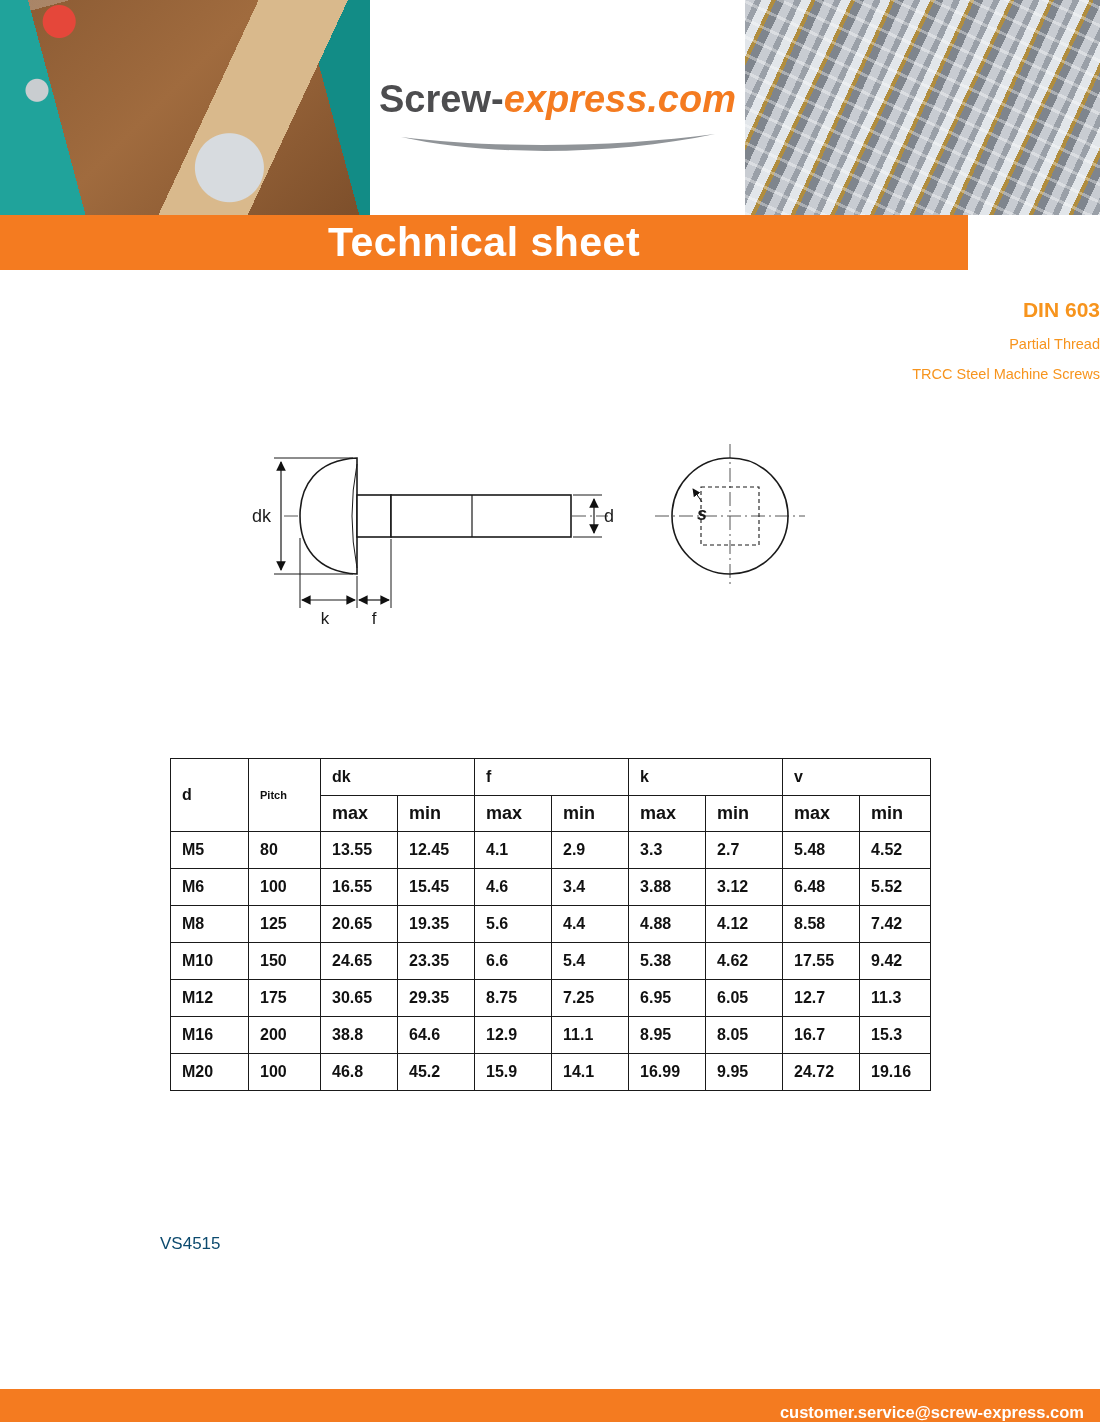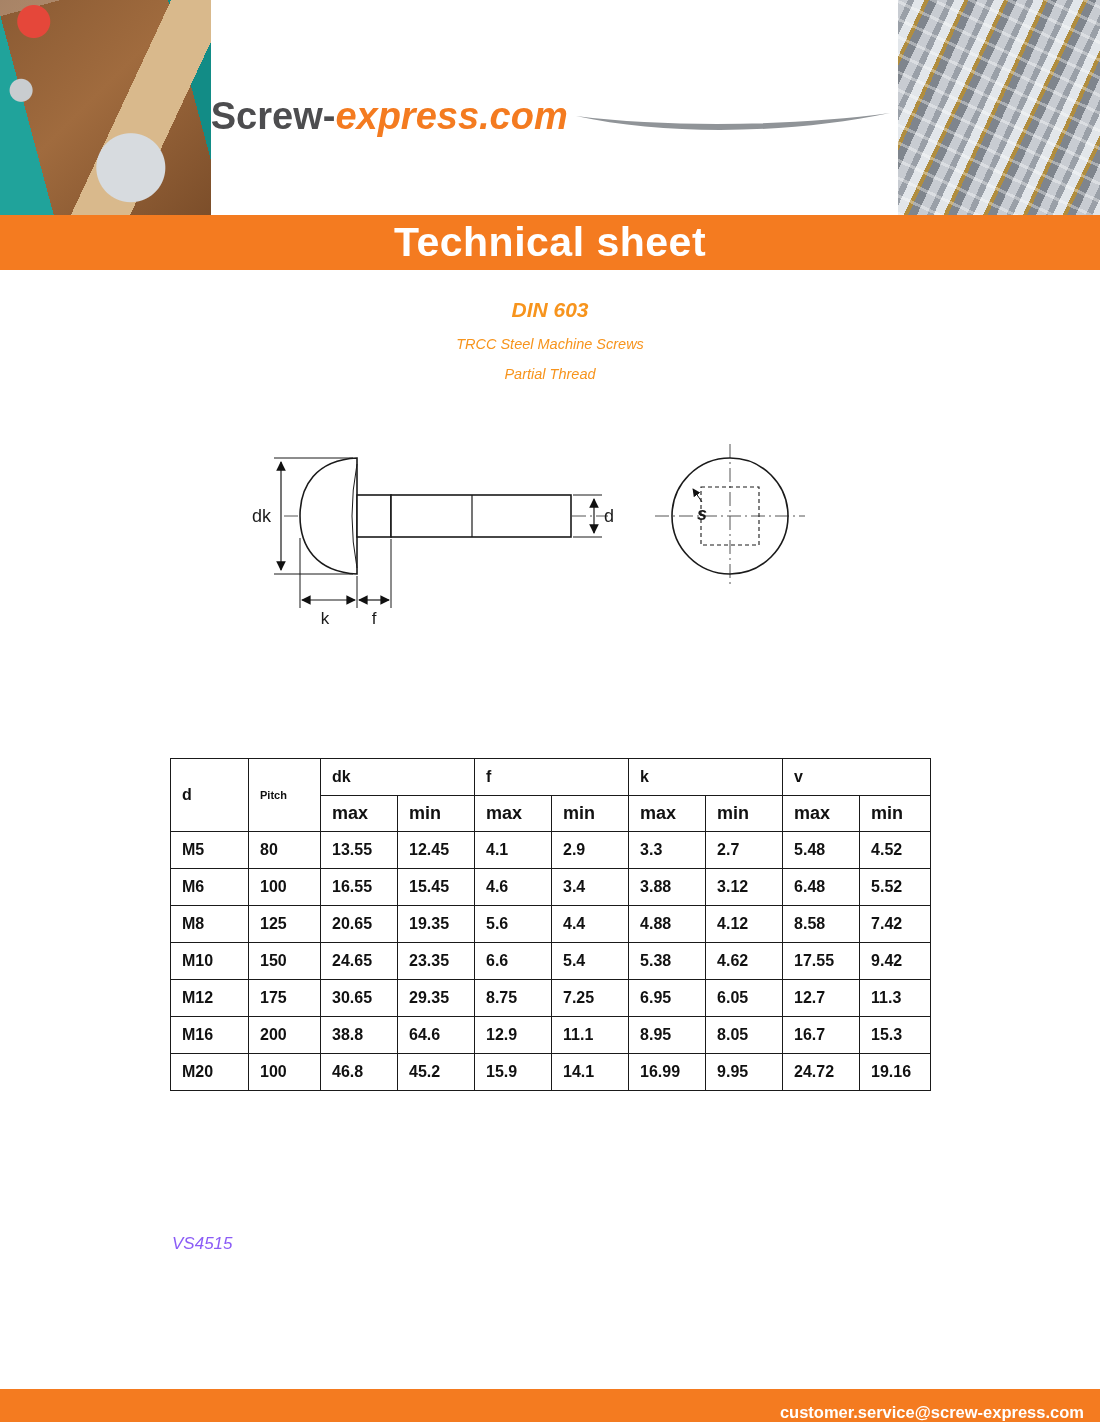--- a/index.html
+++ b/index.html
@@ -21,52 +21,52 @@
       linear-gradient(255deg, #128c86 0 16%, rgba(0,0,0,0) 16%),
       linear-gradient(165deg, rgba(255,255,255,.25) 0 6%, rgba(0,0,0,0) 6%),
       linear-gradient(135deg, #8a5a33, #a06b3e 45%, #7c4e2a);
   }
   .photo-right {
     width:355px; margin-left:auto;
     background:
       repeating-linear-gradient(25deg, rgba(255,255,255,.35) 0 3px, rgba(0,0,0,0) 3px 16px),
       repeating-linear-gradient(115deg, #c8ccd2 0 9px, #9aa0a8 9px 15px, #e2e6ea 15px 24px, #b08d3f 24px 28px, #7f858d 28px 36px);
   }
-  .logo-area { flex:1; display:flex; flex-direction:row; align-items:center; justify-content:center; background:#fff; padding-top:18px; }
+  .logo-area { flex:1; display:flex; flex-direction:column; align-items:center; justify-content:center; background:#fff; padding-top:18px; }
   .logo-text { font-size:38px; font-weight:bold; letter-spacing:0; white-space:nowrap; }
   .logo-screw { color:var(--logo_gray,#4D4D4F); }
   .logo-express { color:var(--orange,#F47B20); font-style:italic; }
   .logo-swoosh { margin-top:10px; }
 
   
-  .banner { position:absolute; top:215px; left:0; width:1100px; height:55px; background:var(--orange,#F47B20);
+  .banner { position:absolute; top:215px; left:0; width:968px; height:55px; background:var(--orange,#F47B20);
             display:flex; align-items:center; justify-content:center; }
   .banner-title { color:#ffffff; font-size:41px; font-weight:bold; letter-spacing:.5px; }
 
   
-  .title-block { position:absolute; top:298px; left:0; width:1100px; text-align:center; color:var(--accent,#F7941D);font-style:italic; }
+  .title-block { position:absolute; top:298px; left:0; width:1100px; text-align:right; color:var(--accent,#F7941D); }
   .std-title { font-size:21px; font-weight:bold; }
   .subtitle { font-size:14.5px; margin-top:14px; }
 
   
   .diagram { position:absolute; top:438px; left:250px; }
   .diagram svg text { font-family:"Liberation Sans", sans-serif; fill:#1a1a1a; }
 
   
   .table-wrap { position:absolute; top:758px; left:170px; }
   table.spec-table { border-collapse:collapse; width:760px; table-layout:fixed; }
   .spec-table th, .spec-table td {
     border:1.5px solid #1a1a1a; padding:9px 11px; text-align:left; vertical-align:middle;
     font-size:16px; font-weight:bold; color:#111; background:#fff;
   }
   .spec-table th.small { font-size:11px; font-weight:bold; vertical-align:middle; }
   .spec-table tr.subhead th { padding:7px 11px; font-size:18px; }
 
   
-  .doc-ref { position:absolute; top:1234px; left:172px; font-style:italic; font-size:17px; color:#8b5cf6; }
+  .doc-ref { position:absolute; top:1234px; left:160px; font-size:17px; color:#0c4a6e; }
   .bottom-bar { position:absolute; bottom:0; left:0; width:1100px; height:33px; background:var(--orange,#F47B20);
                 display:flex; align-items:flex-end; justify-content:flex-end; padding-right:16px; }
   .footer-email { color:#ffffff; font-size:16.5px; font-weight:bold; }
 </style>
 </head>
 <body>
 
 <div class="page">
 
   <header class="top-header">
@@ -81,22 +81,22 @@
     </div>
     <div class="photo photo-right"></div>
   </header>
 
   <div class="banner">
     <span class="banner-title">Technical sheet</span>
   </div>
 
   <section class="title-block">
     <div class="std-title">DIN 603</div>
+    <div class="subtitle">Partial Thread</div>
     <div class="subtitle">TRCC Steel Machine Screws</div>
-    <div class="subtitle">Partial Thread</div>
   </section>
 
   <div class="diagram">
     <svg width="600" height="200" viewBox="0 0 600 200">
       <defs>
         <marker id="arr" viewBox="0 0 10 10" refX="9" refY="5" markerWidth="8" markerHeight="8" orient="auto-start-reverse">
           <path d="M0,0 L10,5 L0,10 z" fill="#111"></path>
         </marker>
       </defs>
 

